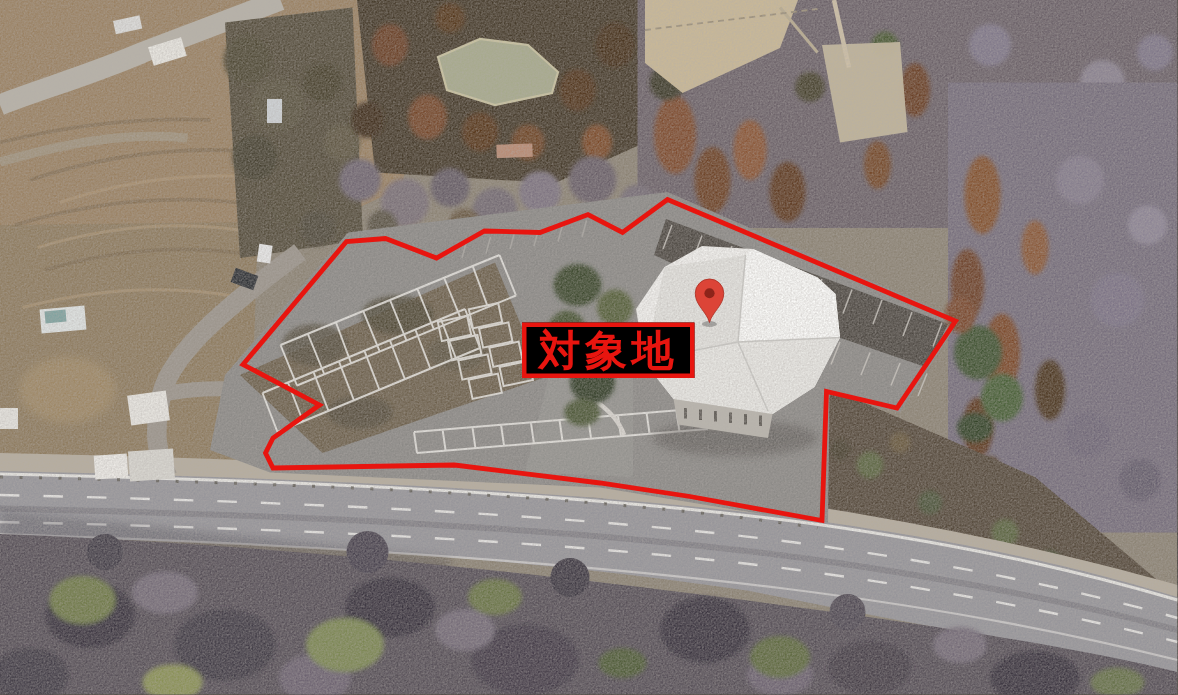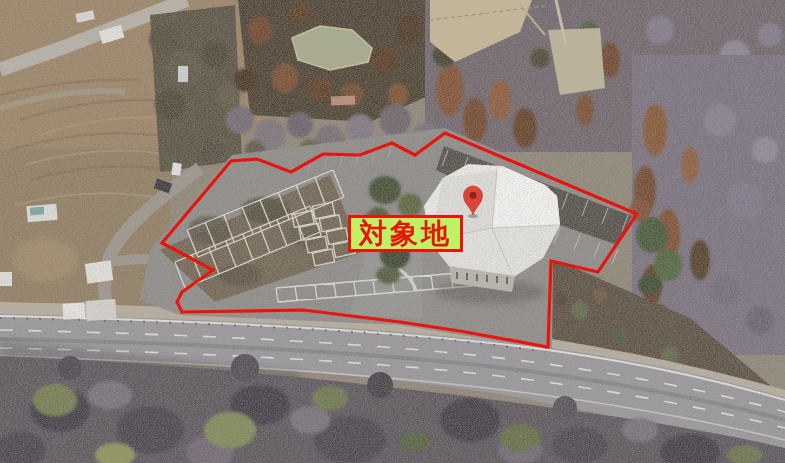--- a/index.html
+++ b/index.html
@@ -1,21 +1,21 @@
 <!DOCTYPE html>
 <html><head>
 <meta charset="utf-8">
 <style>
   html,body{margin:0;padding:0;background:#222;}
   .stage{position:relative;width:785px;height:463px;overflow:hidden;
          font-family:"Liberation Sans","DejaVu Sans",sans-serif;}
   .stage svg{position:absolute;left:0;top:0;}
   .site-label{
     position:absolute;left:348px;top:215px;
-    background:#bef264;border:3px solid #e8150f;
+    background:#000000;border:3px solid #e8150f;
     color:#e8150f;font-weight:bold;font-size:28px;line-height:1.05;
     padding:1px 8px;letter-spacing:3px;white-space:nowrap;
     font-family:"Liberation Sans","DejaVu Sans",sans-serif;
   }
 </style>
 </head>
 <body>
 
 <div class="stage">
 <svg width="785" height="463" viewBox="0 0 785 463">

